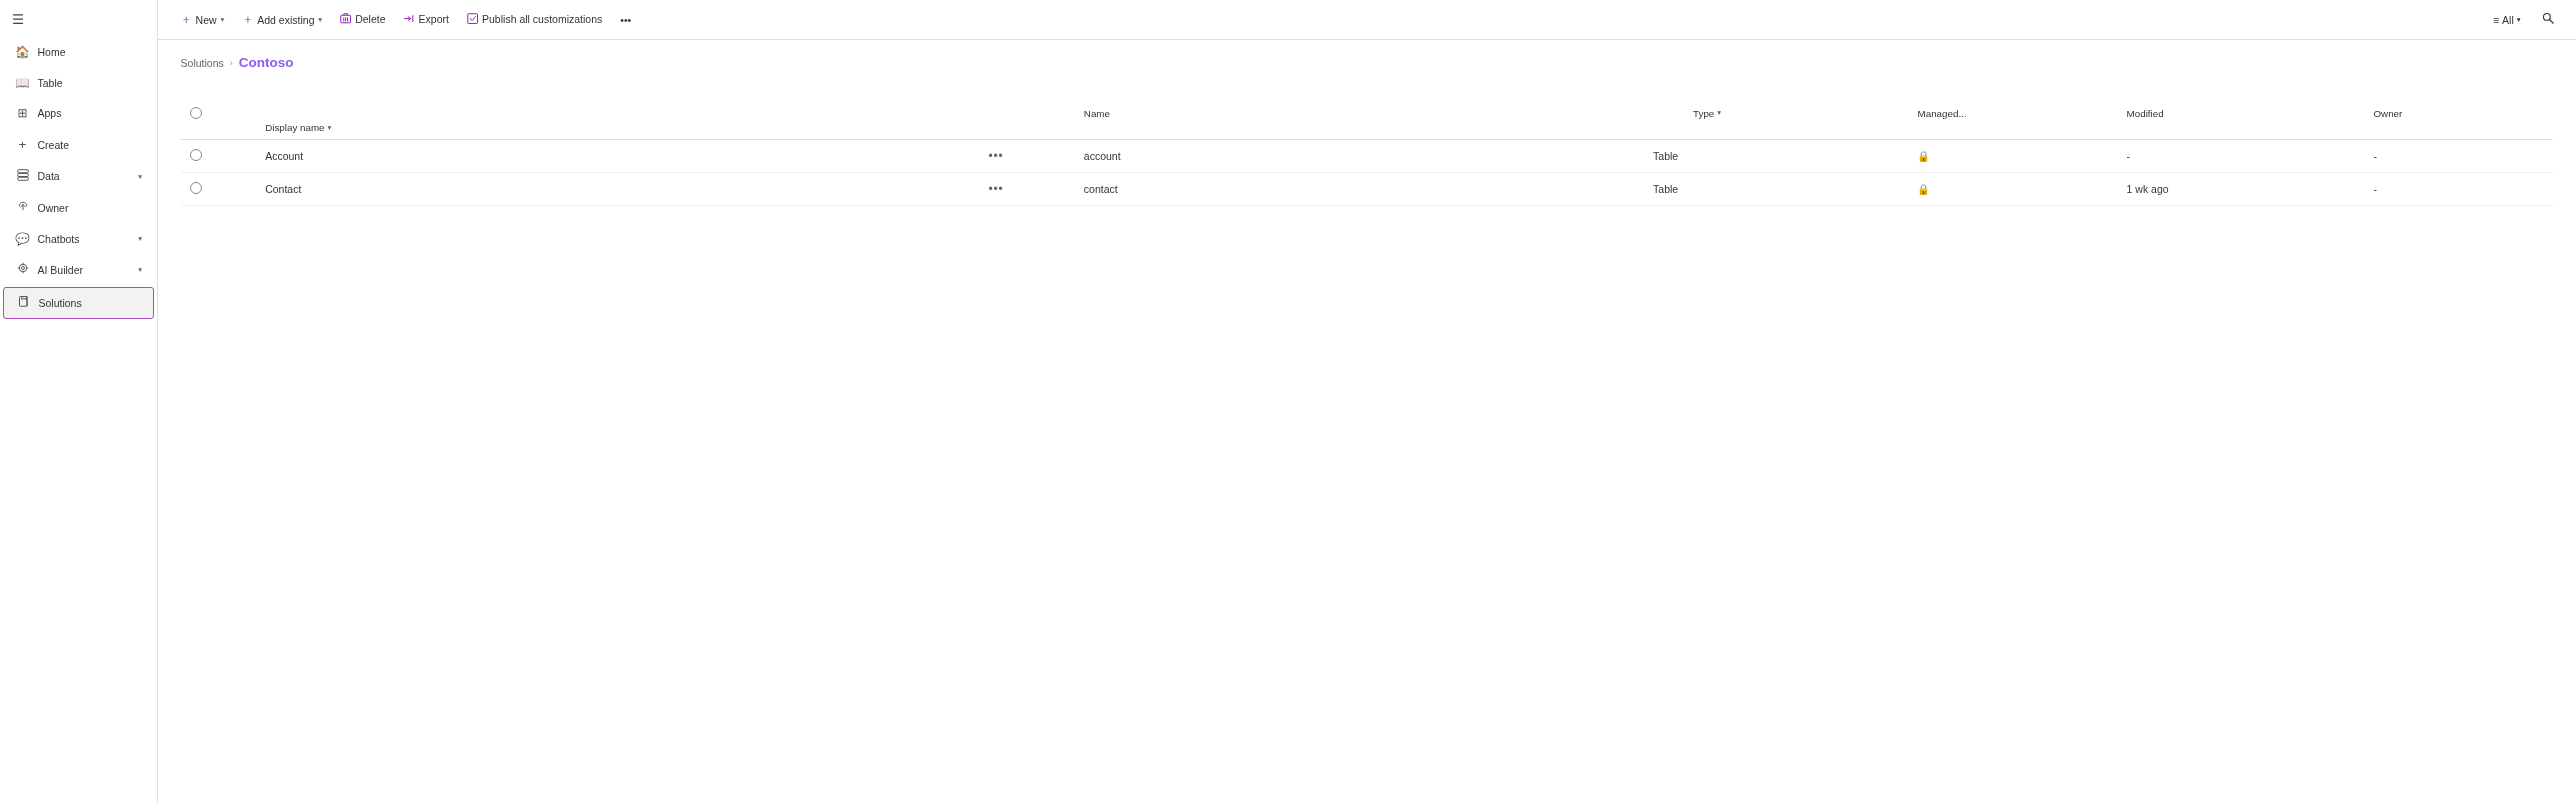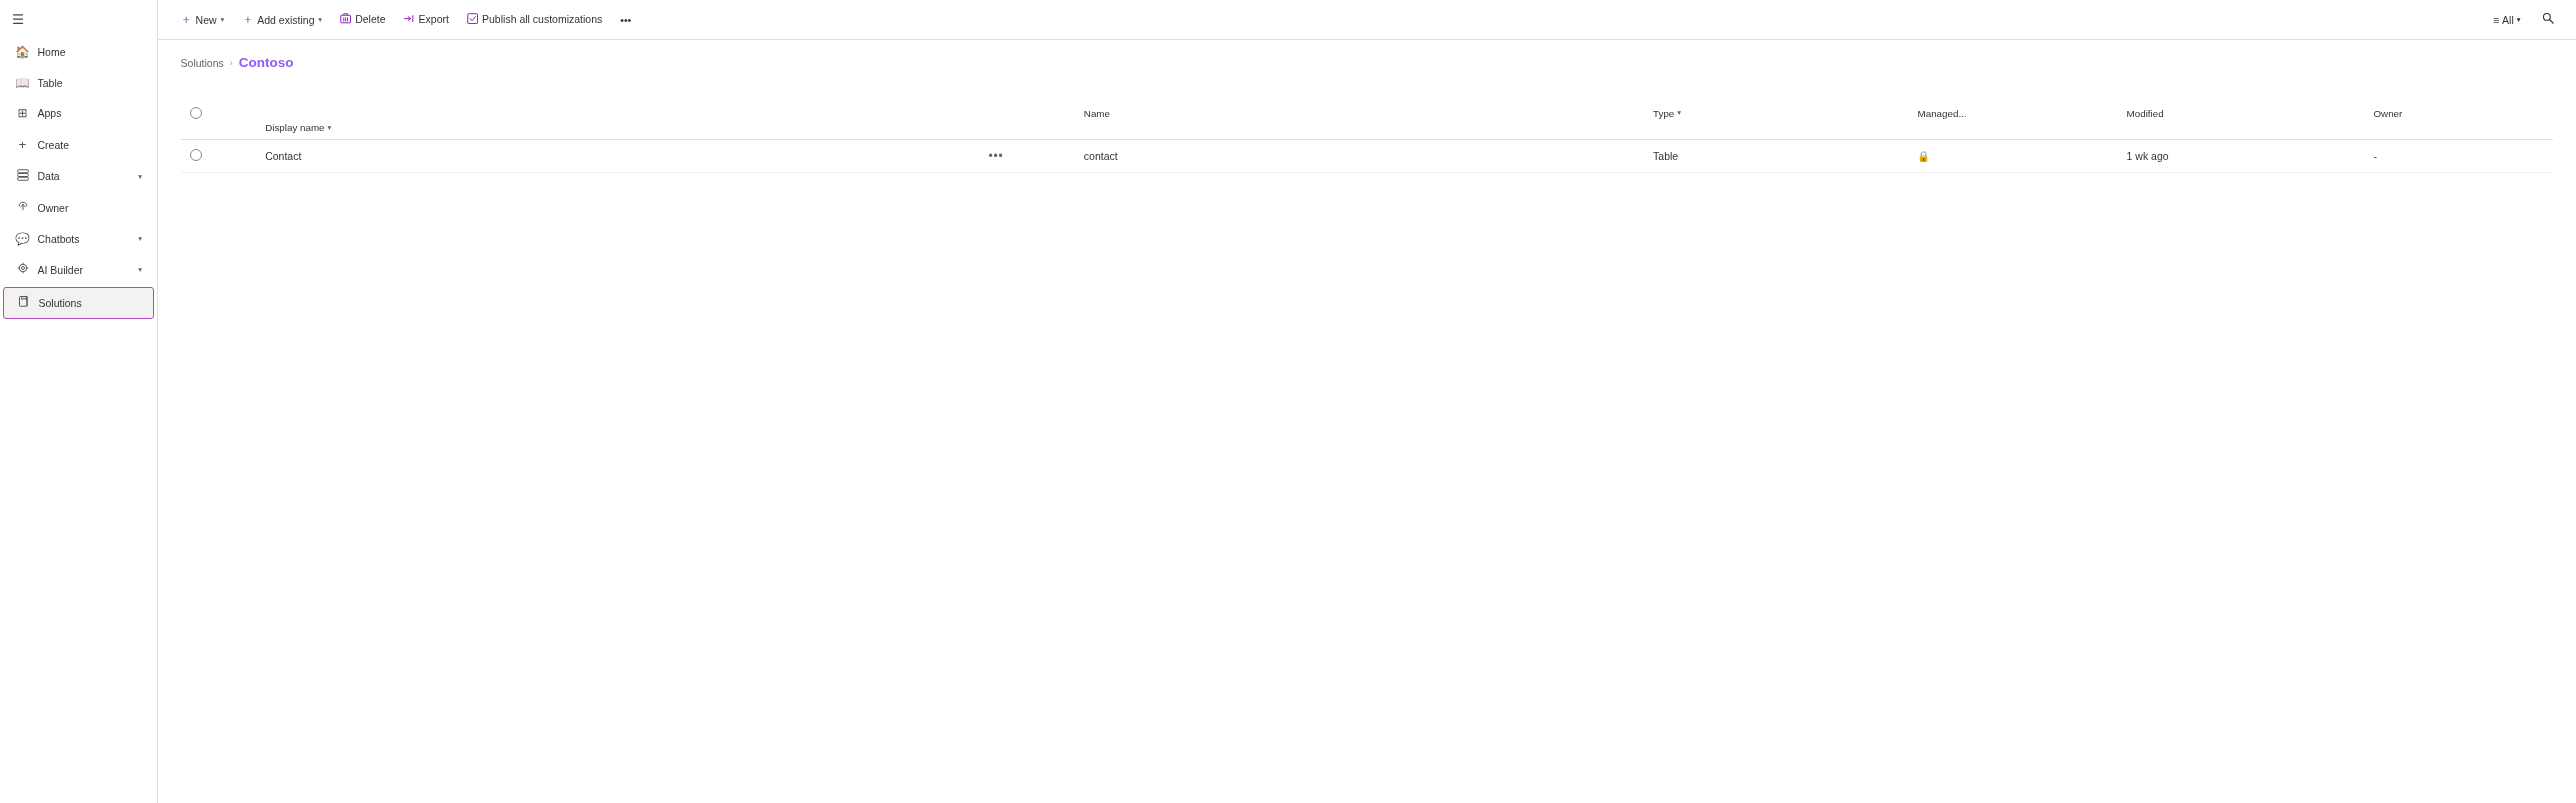--- a/index.html
+++ b/index.html
@@ -200,21 +200,21 @@
     .dash-text { color: #aaa; }
 
     .th-sort {
       display: flex;
       align-items: center;
       gap: 3px;
       cursor: pointer;
       margin-top: 28px;
     }
     .th-sort .sort-icon { font-size: 7.5px; color: #666; }
-    .th-filter { display: flex; gap: 3px; }
+    .th-filter { display: flex; gap: 3px; margin-left: 40px; }
     .th-filter .filter-icon { font-size: 7.5px; color: #666; }
 
     
     ::-webkit-scrollbar { width: 4.5px; }
     ::-webkit-scrollbar-track { background: #f1f1f1; }
     ::-webkit-scrollbar-thumb { background: #c0c0c0; border-radius: 2.3px; }
   </style>
 </head>
 <body>
 
@@ -409,20 +409,36 @@
           </th>
           <th class="col-modified">
             <span>Modified</span>
           </th>
           <th class="col-owner">
             <span>Owner</span>
           </th>
         </tr>
       </thead>
       <tbody id="table-body">
+      <tr>
+    <td class="col-select">
+      <span class="row-checkbox"></span>
+    </td>
+    <td class="col-display">Account</td>
+    <td class="col-dots">
+      <button class="dots-btn">•••</button>
+    </td>
+    <td class="col-name type-text">account</td>
+    <td class="col-type type-text">Table</td>
+    <td class="col-managed">
+      <span class="lock-icon">🔒</span>
+    </td>
+    <td class="col-modified modified-text">-</td>
+    <td class="col-owner dash-text">-</td>
+  </tr>
           <tr>
     <td class="col-select">
       <span class="row-checkbox"></span>
     </td>
     <td class="col-display">Contact</td>
     <td class="col-dots">
       <button class="dots-btn">•••</button>
     </td>
     <td class="col-name type-text">contact</td>
     <td class="col-type type-text">Table</td>

